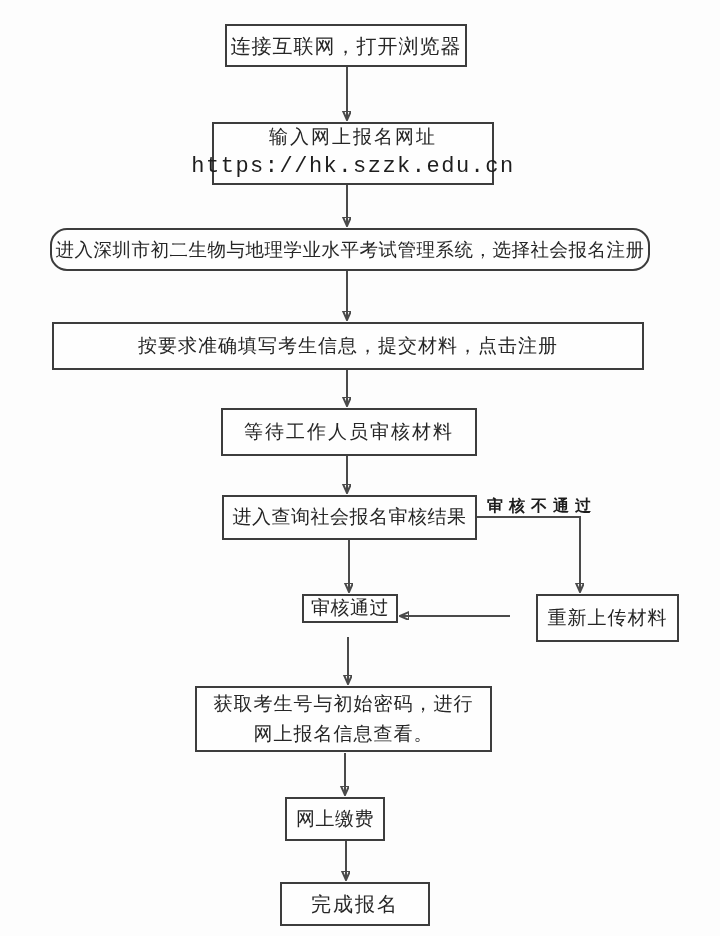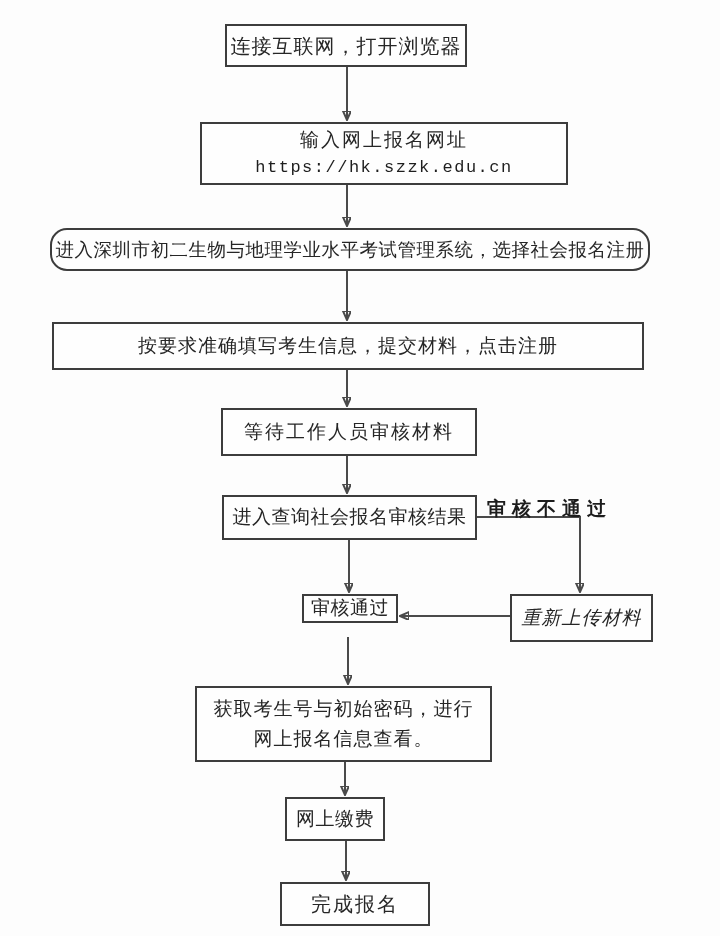--- a/index.html
+++ b/index.html
@@ -24,44 +24,44 @@
     align-items:center;
     justify-content:center;
     text-align:center;
     color:#262626;
     font-size:19px;
     letter-spacing:1px;
     line-height:1.4;
   }
   .node .url-line{
     font-family:"Liberation Mono","DejaVu Sans Mono",monospace;
-    font-size:17px;
+    font-size:22px;
     letter-spacing:1.5px;
     margin-top:2px;
     color:#1e1e1e;
   }
   .node .main-line{
     letter-spacing:2px;
   }
   #node-connect-internet{left:225px;top:24px;width:242px;height:43px;font-size:20px;letter-spacing:1px;}
-  #node-enter-url{left:200px;top:122px;width:368px;height:63px;}
+  #node-enter-url{left:212px;top:122px;width:282px;height:63px;}
   #node-enter-system{left:50px;top:228px;width:600px;height:43px;font-size:18.5px;letter-spacing:0.5px;border-radius:17px;}
   #node-fill-info{left:52px;top:322px;width:592px;height:48px;text-align:center;}
   #node-wait-review{left:221px;top:408px;width:256px;height:48px;letter-spacing:2px;}
   #node-query-result{left:222px;top:495px;width:255px;height:45px;letter-spacing:0.5px;}
   #node-review-pass{left:302px;top:594px;width:96px;height:29px;letter-spacing:0.5px;}
-  #node-reupload{left:510px;top:594px;width:143px;height:48px;letter-spacing:1px;font-style:italic;}
-  #node-get-id{left:195px;top:686px;width:297px;height:76px;padding:0 9px;line-height:1.6;}
+  #node-reupload{left:536px;top:594px;width:143px;height:48px;letter-spacing:1px;}
+  #node-get-id{left:195px;top:686px;width:297px;height:66px;padding:0 9px;line-height:1.6;}
   #node-pay-online{left:285px;top:797px;width:100px;height:44px;letter-spacing:0.5px;}
   #node-complete{left:280px;top:882px;width:150px;height:44px;font-size:20px;letter-spacing:2px;}
   .edge-label{
     position:absolute;
     left:487px;
     top:496px;
-    font-size:19px;
+    font-size:16px;
     font-weight:bold;
     color:#1c1c1c;
     letter-spacing:6px;
     white-space:nowrap;
   }
   svg.connectors{
     position:absolute;
     left:0;top:0;
     width:720px;height:936px;
     pointer-events:none;

